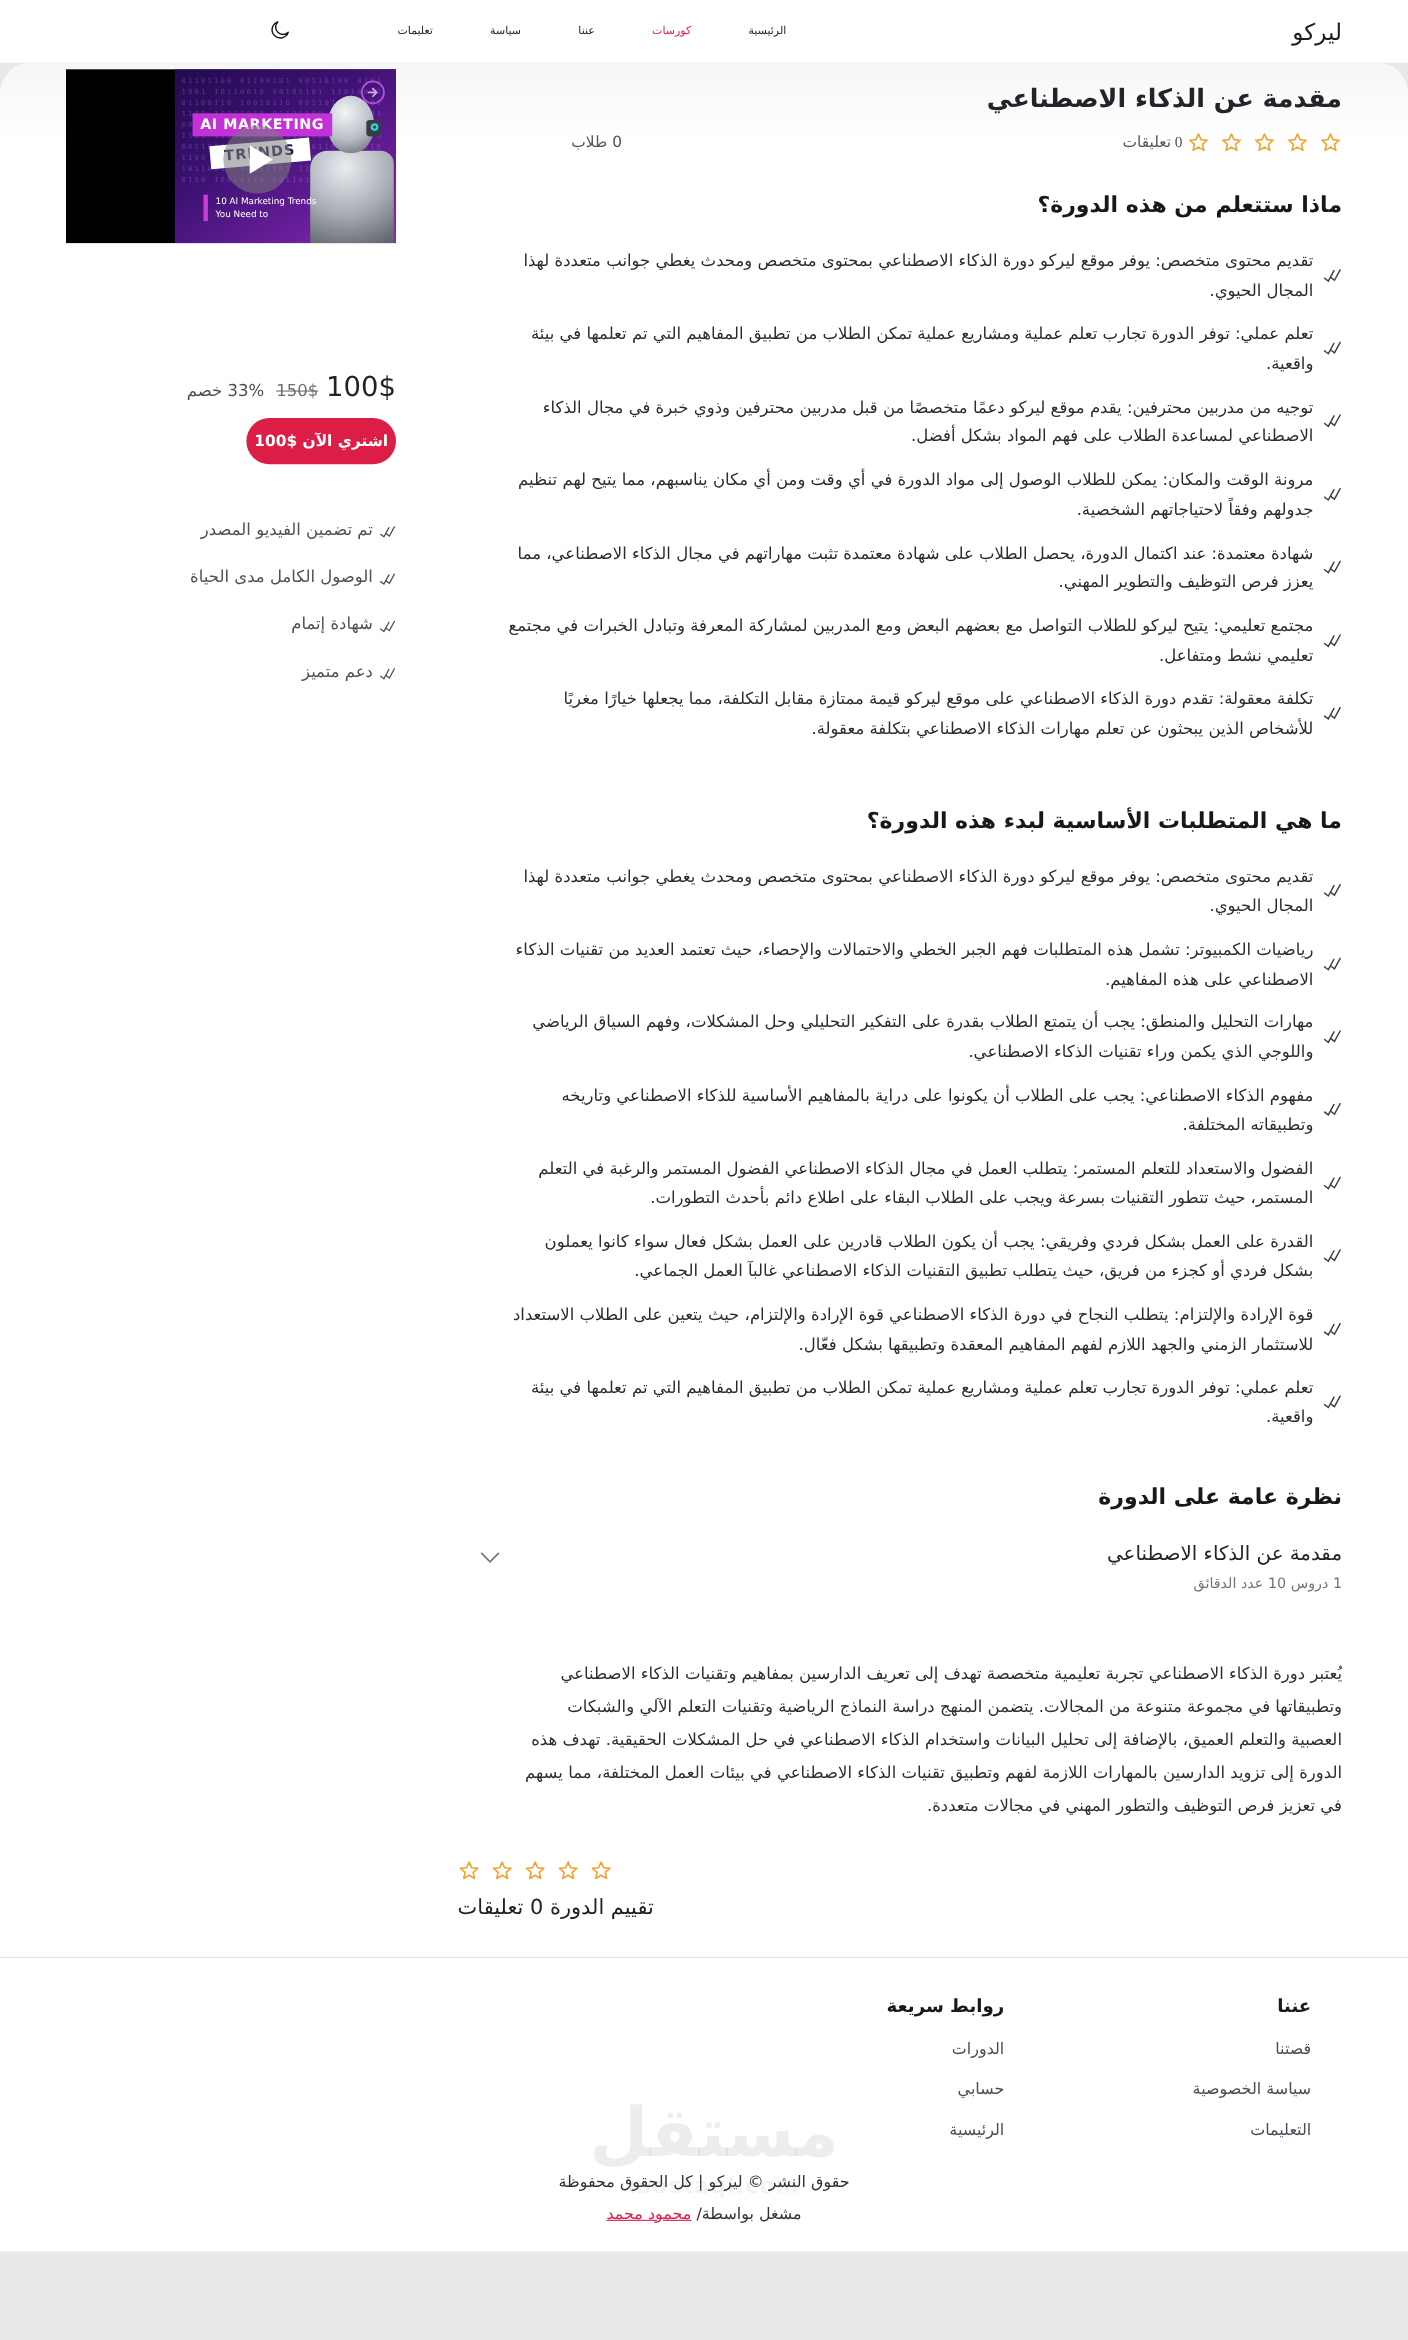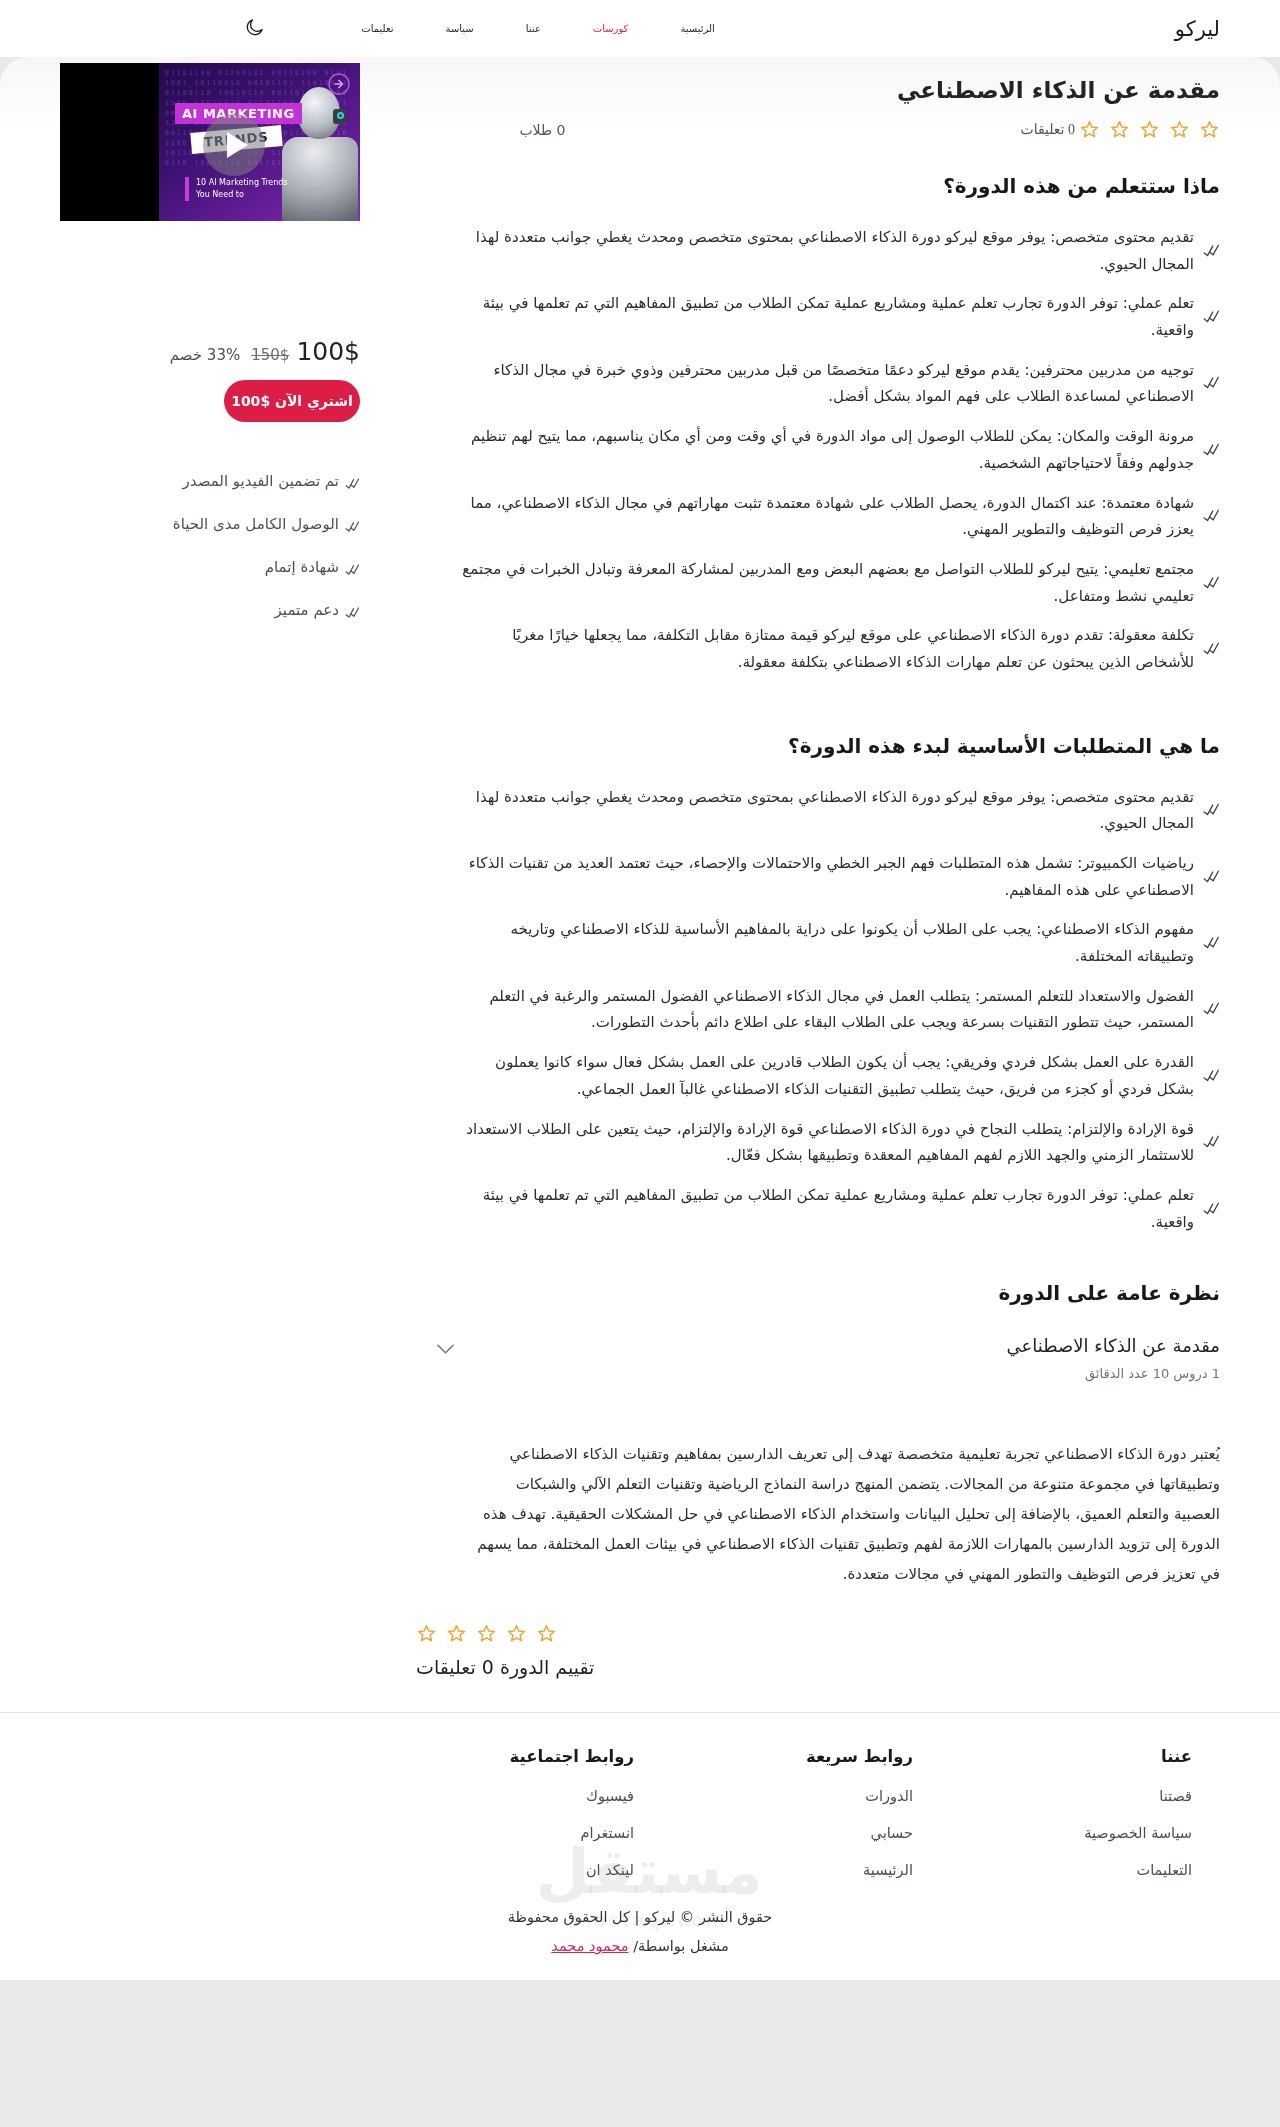--- a/index.html
+++ b/index.html
@@ -241,20 +241,27 @@
                   <path d="M1 8l3.2 3.2L11 2"></path>
                   <path d="M7 8l3.2 3.2L17 2"></path>
                 </svg>
               <span class="bullet-text">رياضيات الكمبيوتر: تشمل هذه المتطلبات فهم الجبر الخطي والاحتمالات والإحصاء، حيث تعتمد العديد من تقنيات الذكاء الاصطناعي على هذه المفاهيم.</span>
             </div>
             <div class="bullet">
               <svg class="dcheck" viewBox="0 0 18 14">
                   <path d="M1 8l3.2 3.2L11 2"></path>
                   <path d="M7 8l3.2 3.2L17 2"></path>
                 </svg>
+              <span class="bullet-text">مهارات التحليل والمنطق: يجب أن يتمتع الطلاب بقدرة على التفكير التحليلي وحل المشكلات، وفهم السياق الرياضي واللوجي الذي يكمن وراء تقنيات الذكاء الاصطناعي.</span>
+            </div>
+            <div class="bullet">
+              <svg class="dcheck" viewBox="0 0 18 14">
+                  <path d="M1 8l3.2 3.2L11 2"></path>
+                  <path d="M7 8l3.2 3.2L17 2"></path>
+                </svg>
               <span class="bullet-text">مفهوم الذكاء الاصطناعي: يجب على الطلاب أن يكونوا على دراية بالمفاهيم الأساسية للذكاء الاصطناعي وتاريخه وتطبيقاته المختلفة.</span>
             </div>
             <div class="bullet">
               <svg class="dcheck" viewBox="0 0 18 14">
                   <path d="M1 8l3.2 3.2L11 2"></path>
                   <path d="M7 8l3.2 3.2L17 2"></path>
                 </svg>
               <span class="bullet-text">الفضول والاستعداد للتعلم المستمر: يتطلب العمل في مجال الذكاء الاصطناعي الفضول المستمر والرغبة في التعلم المستمر، حيث تتطور التقنيات بسرعة ويجب على الطلاب البقاء على اطلاع دائم بأحدث التطورات.</span>
             </div>
             <div class="bullet">
@@ -403,26 +410,20 @@
         <a class="flink">قصتنا</a>
         <a class="flink">سياسة الخصوصية</a>
         <a class="flink">التعليمات</a>
       </div>
       <div class="fcol">
         <div class="fcol-title">روابط سريعة</div>
         <a class="flink">الدورات</a>
         <a class="flink">حسابي</a>
         <a class="flink">الرئيسية</a>
       </div>
-      <div class="fcol">
-        <div class="fcol-title">روابط اجتماعية</div>
-        <a class="flink">فيسبوك</a>
-        <a class="flink">انستغرام</a>
-        <a class="flink">لينكد ان</a>
-      </div>
     </div>
     <div class="copyright">حقوق النشر © ليركو | كل الحقوق محفوظة</div>
     <div class="powered">
       <span>مشغل بواسطة/</span>
       <a class="powered-link">محمود محمد</a>
     </div>
   </div>
 </footer>
 
 </body></html>

